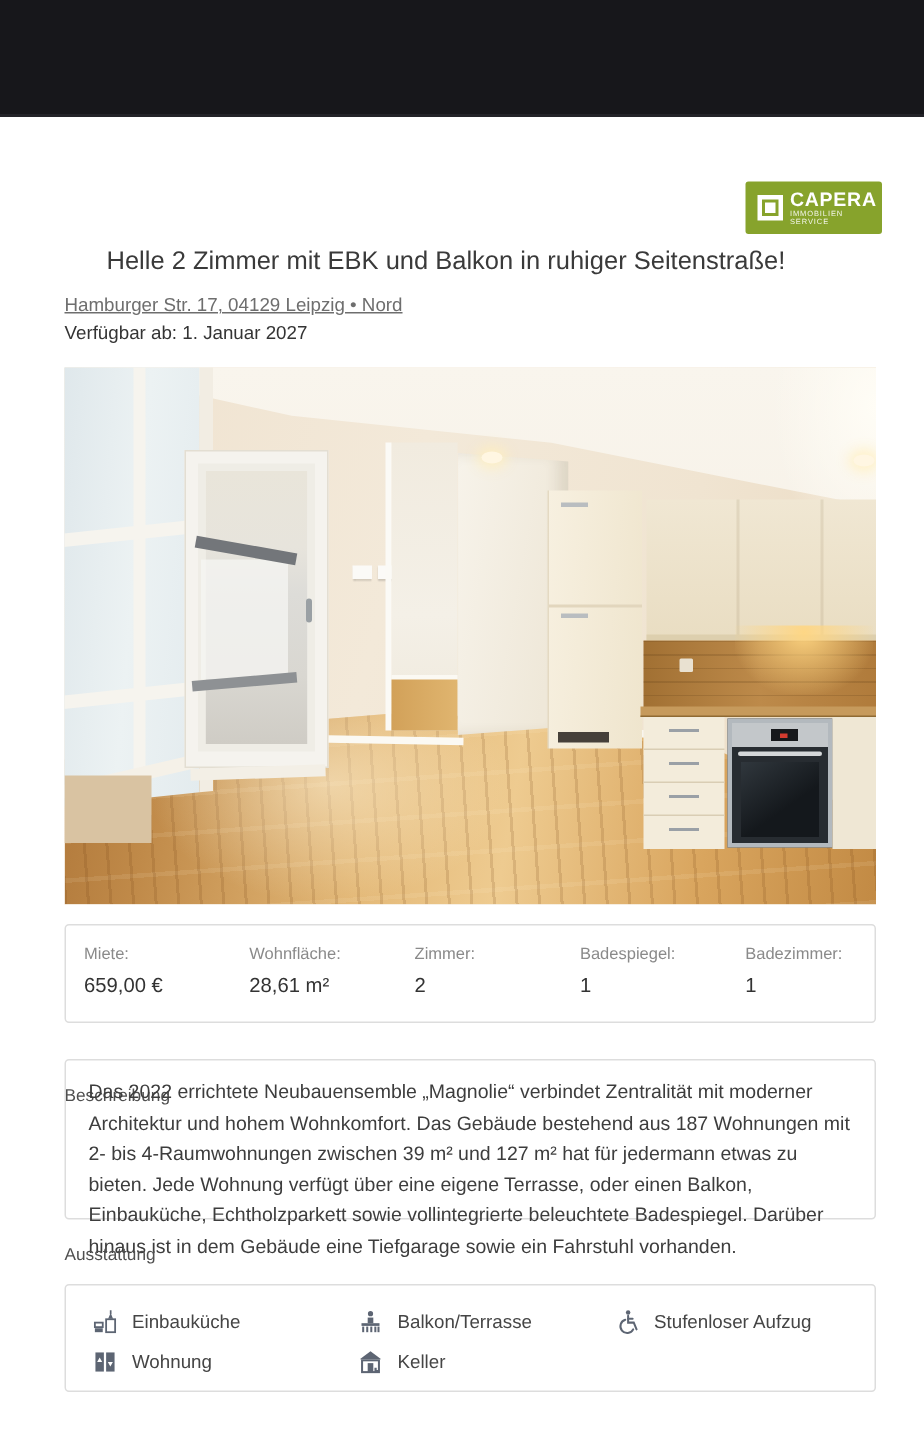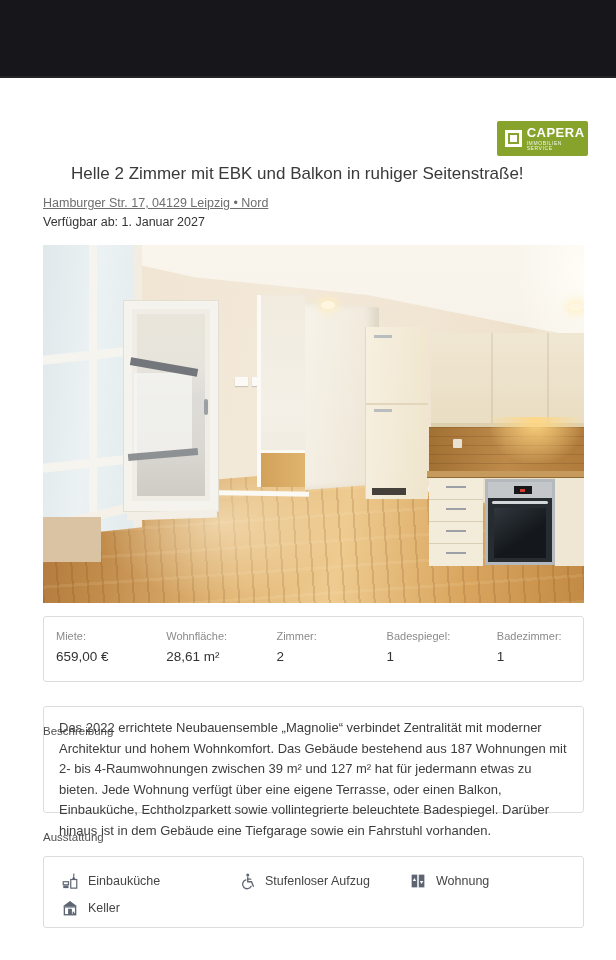--- a/index.html
+++ b/index.html
@@ -237,20 +237,33 @@
       <svg width="18" height="18" viewBox="0 0 24 24" fill="#5d6573">
         <rect x="3" y="13" width="7" height="4" fill="none" stroke="#5d6573" stroke-width="1.6"></rect>
         <rect x="3" y="18" width="7" height="3.5" fill="#5d6573"></rect>
         <rect x="13" y="10" width="8" height="11.5" fill="none" stroke="#5d6573" stroke-width="1.6"></rect>
         <path d="M14.8 9.5 L17 4.5 L19.2 9.5 Z" fill="#5d6573"></path>
         <rect x="16.3" y="2" width="1.5" height="3.5" fill="#5d6573"></rect>
       </svg>
       <span class="elab">Einbauküche</span>
     </div>
 
+    <div class="equip-item">
+      <svg width="18" height="18" viewBox="0 0 24 24" fill="#5d6573">
+        <circle cx="12" cy="5" r="2.3"></circle>
+        <path d="M9.5 8.5 h5 v5 h-5 Z"></path>
+        <rect x="4" y="13.5" width="16" height="2.4"></rect>
+        <rect x="4.6" y="16.5" width="1.8" height="5"></rect>
+        <rect x="8.2" y="16.5" width="1.8" height="5"></rect>
+        <rect x="11.8" y="16.5" width="1.8" height="5"></rect>
+        <rect x="15.4" y="16.5" width="1.8" height="5"></rect>
+        <rect x="18.2" y="16.5" width="1.8" height="5"></rect>
+      </svg>
+      <span class="elab">Balkon/Terrasse</span>
+    </div>
 
     <div class="equip-item">
       <svg width="18" height="18" viewBox="0 0 24 24" fill="none" stroke="#5d6573" stroke-width="1.8" stroke-linecap="round">
         <circle cx="13" cy="4" r="2" fill="#5d6573" stroke="none"></circle>
         <path d="M13 7 v6 h5 l2.5 6"></path>
         <path d="M13 9.5 h4"></path>
         <path d="M10.5 10.5 a6 6 0 1 0 7 8.5"></path>
       </svg>
       <span class="elab">Stufenloser Aufzug</span>
     </div>

